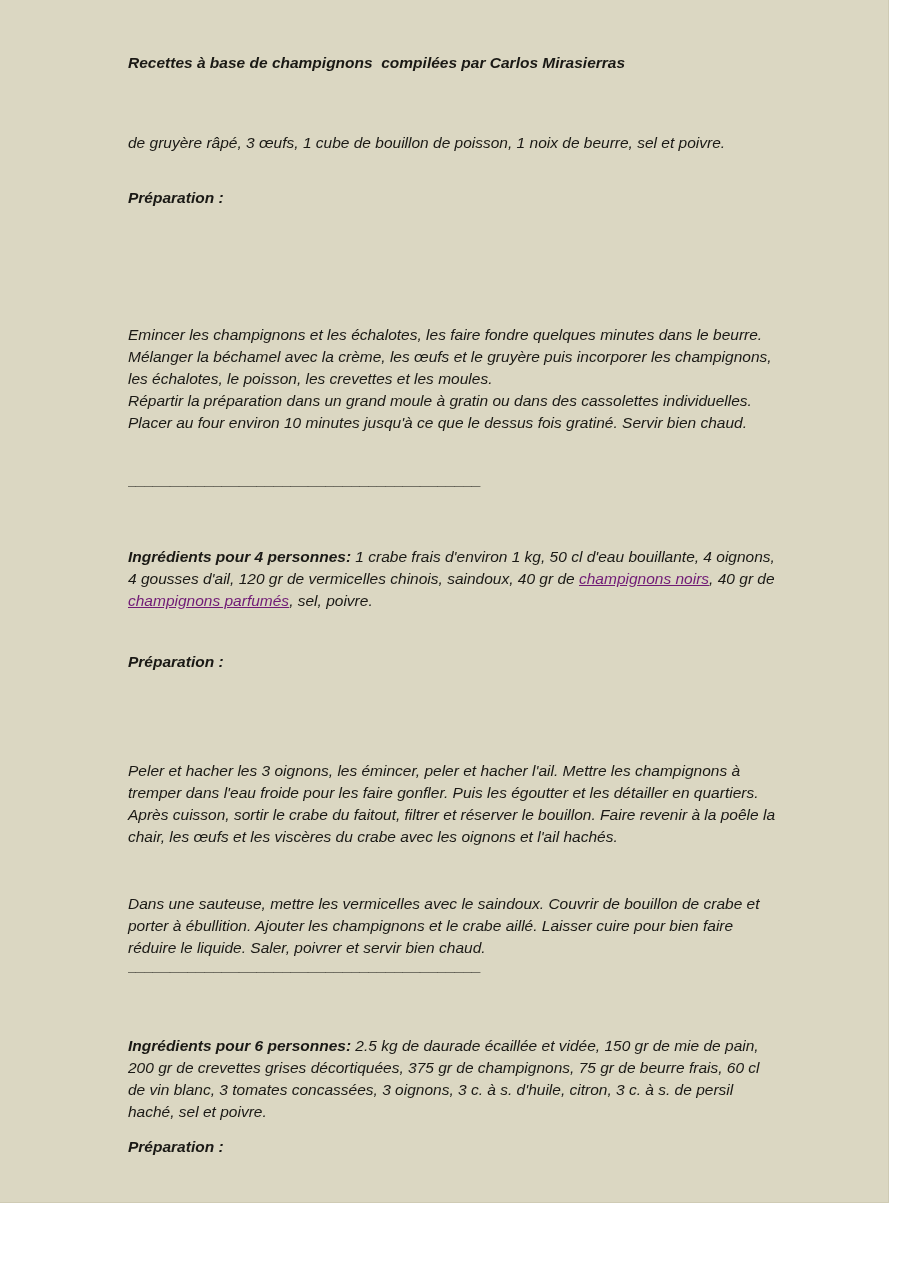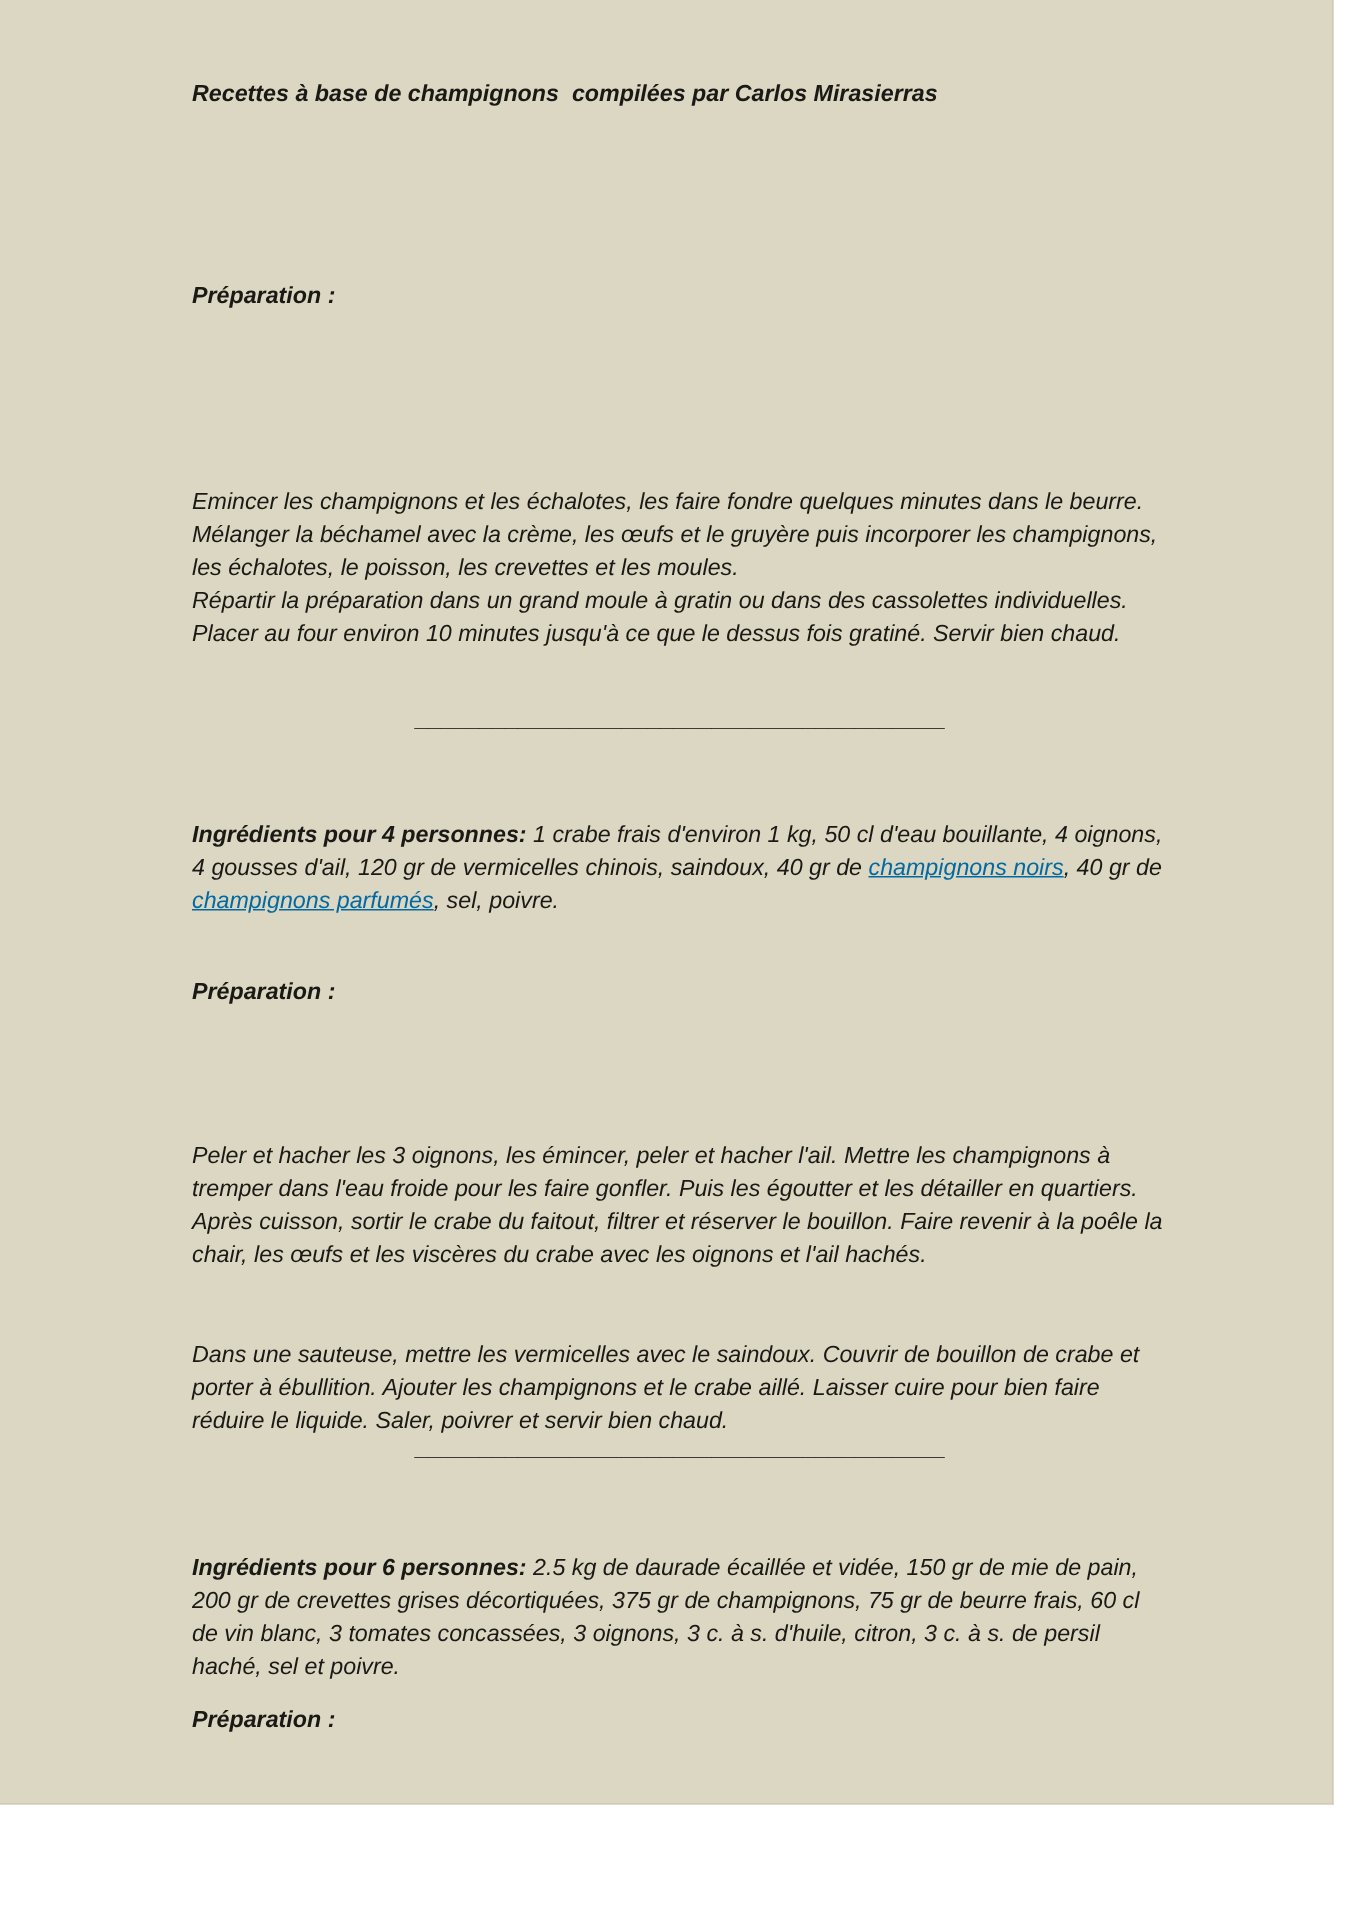--- a/index.html
+++ b/index.html
@@ -19,33 +19,34 @@
   }
   .b {
     position: absolute; left: 128px; width: 652px;
     font-style: italic;
     font-size: 15.5px; line-height: 22px;
     color: #1a1915;
     white-space: pre-wrap;
   }
   .bold { font-weight: bold; }
   a.doclink {
-    color: #0369a1;
+    color: #701a75;
     text-decoration: underline;
     cursor: pointer;
   }
-  .sep { letter-spacing: 0; overflow: hidden; text-align: center; }
+  .sep { letter-spacing: 0; overflow: hidden; }
 </style>
 </head>
 <body>
 
 <div class="page">
 
   <div class="b bold" style="top:52px">Recettes à base de champignons  compilées par Carlos Mirasierras</div>
 
+  <div class="b" style="top:132px">de gruyère râpé, 3 œufs, 1 cube de bouillon de poisson, 1 noix de beurre, sel et poivre.</div>
 
   <div class="b bold" style="top:187px">Préparation :</div>
 
 
   <div class="b" style="top:324px">Emincer les champignons et les échalotes, les faire fondre quelques minutes dans le beurre. Mélanger la béchamel avec la crème, les œufs et le gruyère puis incorporer les champignons, les échalotes, le poisson, les crevettes et les moules.
 Répartir la préparation dans un grand moule à gratin ou dans des cassolettes individuelles. Placer au four environ 10 minutes jusqu'à ce que le dessus fois gratiné. Servir bien chaud.</div>
 
   <div class="b sep" style="top:469px">_________________________________________</div>
 
 

